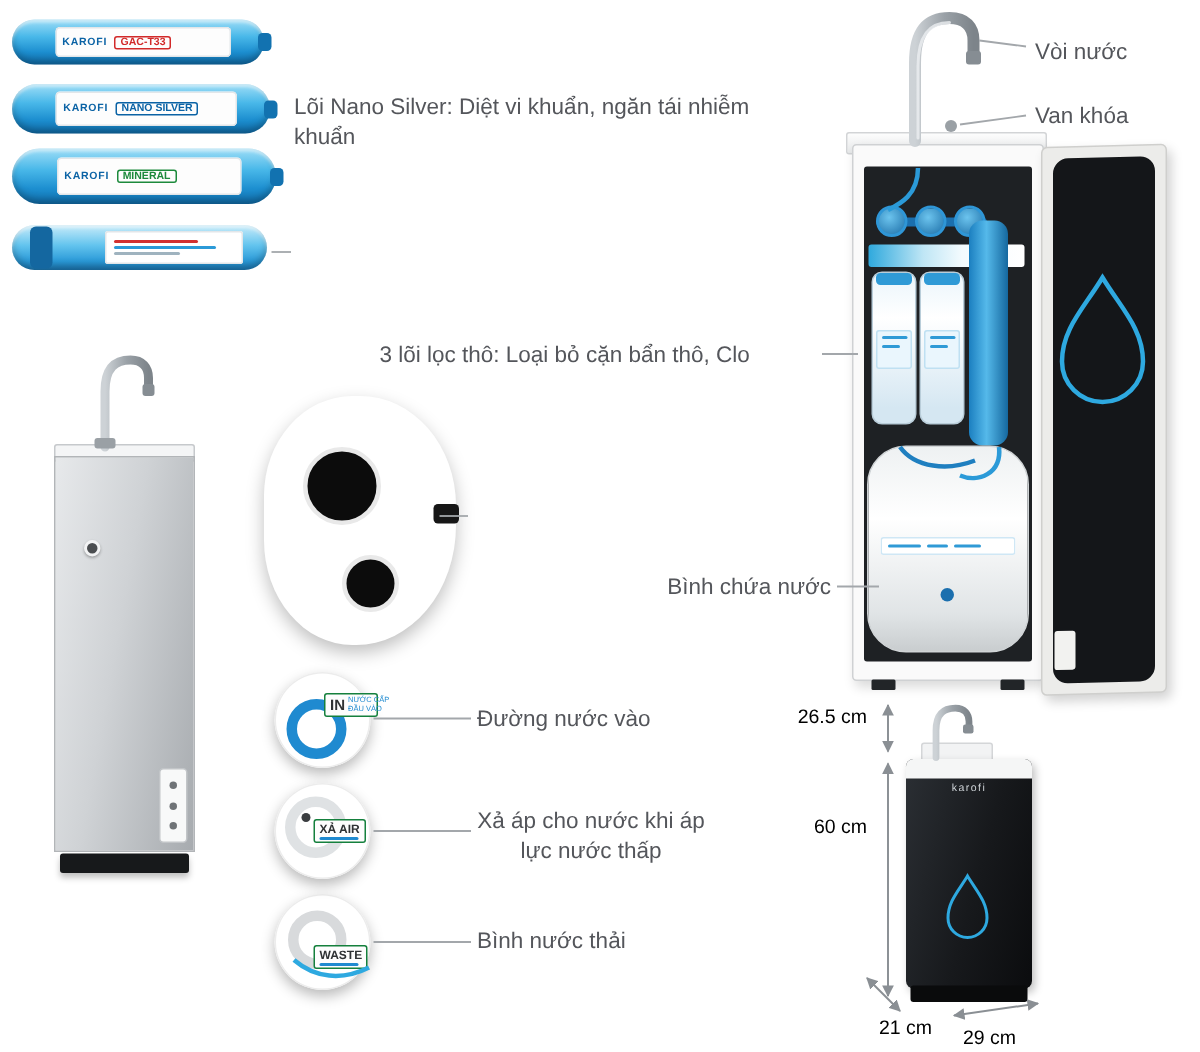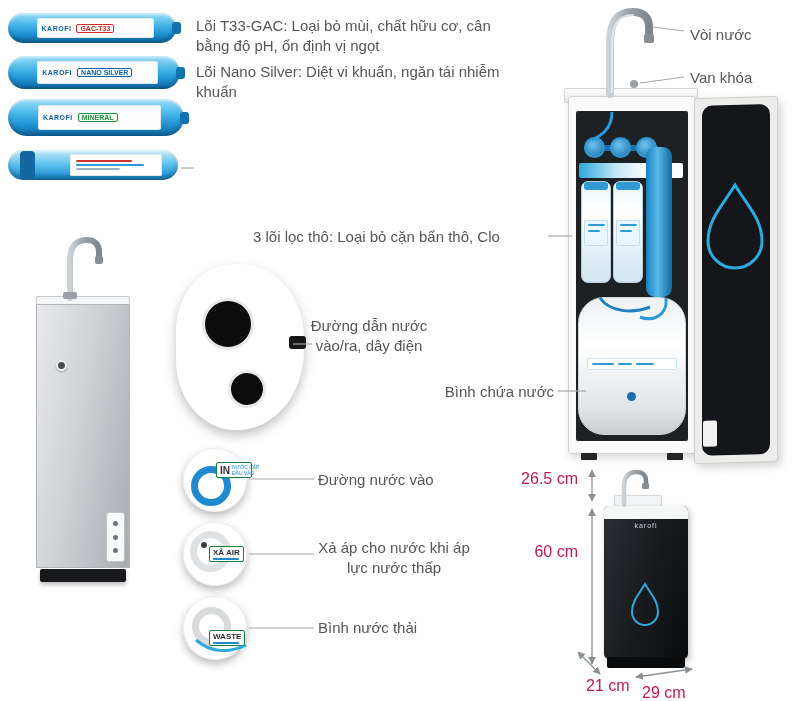--- a/index.html
+++ b/index.html
@@ -15,21 +15,21 @@
   .co-mineral{left:196px;top:108px;width:282px;}
   .co-ro{left:196px;top:160px;width:360px;}
   .co-coarse{left:253px;top:227px;width:310px;}
   .co-faucet{left:690px;top:25px;}
   .co-valve{left:690px;top:68px;}
   .co-tank{left:428px;top:382px;width:126px;text-align:right;}
   .co-ports{left:310px;top:316px;width:118px;text-align:center;}
   .co-inlet{left:318px;top:470px;}
   .co-air{left:318px;top:538px;width:152px;text-align:center;}
   .co-waste{left:318px;top:618px;}
-  .dim{position:absolute;font-size:16px;color:#be185d;}
+  .dim{position:absolute;font-size:13px;color:#000000;}
   .dim-top{left:512px;top:470px;width:66px;text-align:right;}
   .dim-height{left:520px;top:543px;width:58px;text-align:right;}
   .dim-depth{left:586px;top:677px;}
   .dim-width{left:642px;top:684px;}
 
   
   .filter{position:absolute;}
   .f-body{position:absolute;inset:0;border-radius:999px;
     background:linear-gradient(180deg,#9fdef7 0%,#49b8e9 38%,#1d8fd0 72%,#1170ae 100%);
     box-shadow:inset 0 -3px 5px rgba(0,0,0,.25), inset 0 2px 2px rgba(255,255,255,.5);}
@@ -168,27 +168,25 @@
   <div class="filter" style="left:8px;top:150px;width:170px;height:30px">
     <div class="f-body ro-body"></div>
     <div class="ro-band"></div>
     <div class="ro-label">
         <i class="ro-l1"></i>
         <i class="ro-l2"></i>
         <i class="ro-l3"></i>
       </div>
   </div>
 
-  <div class="co co-t33">Lõi T33-GAC: Loại bỏ mùi, chất hữu cơ, cân bằng độ pH, ổn định vị ngọt</div>
   <div class="co co-nano">Lõi Nano Silver: Diệt vi khuẩn, ngăn tái nhiễm khuẩn</div>
   <div class="co co-coarse">3 lõi lọc thô: Loại bỏ cặn bẩn thô, Clo</div>
   <div class="co co-faucet">Vòi nước</div>
   <div class="co co-valve">Van khóa</div>
   <div class="co co-tank">Bình chứa nước</div>
-  <div class="co co-ports">Đường dẫn nước vào/ra, dây điện</div>
   <div class="co co-inlet">Đường nước vào</div>
   <div class="co co-air">Xả áp cho nước khi áp lực nước thấp</div>
   <div class="co co-waste">Bình nước thải</div>
 
   <div class="cab-left">
     <div class="cabl-top"></div>
     <div class="cabl-face"></div>
     <div class="cabl-hole"></div>
     <div class="cabl-panel">
         <i></i>

